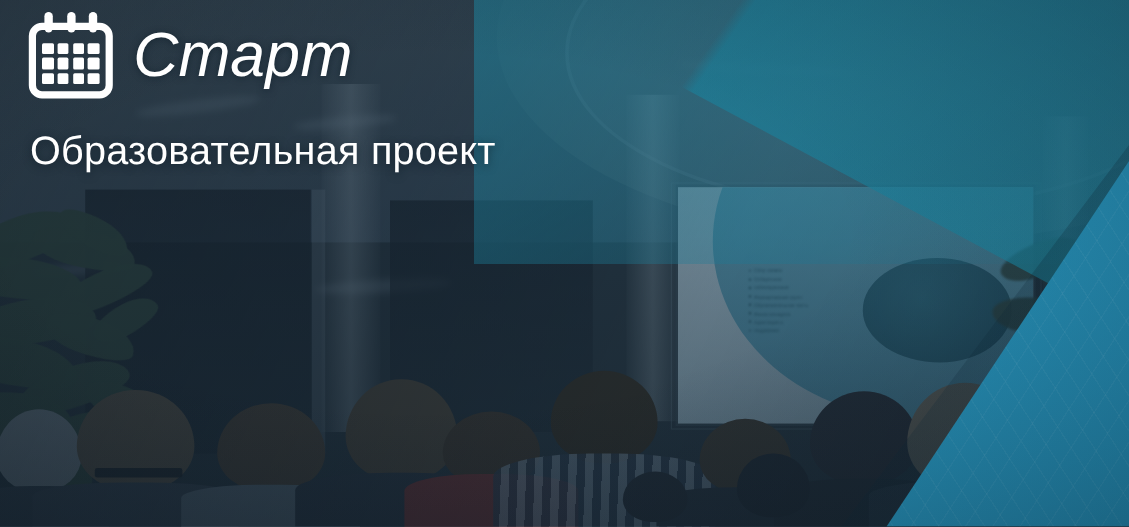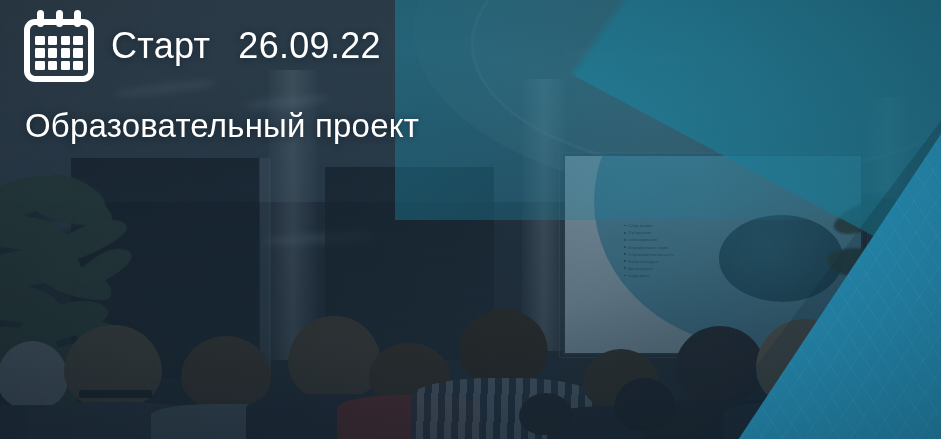--- a/index.html
+++ b/index.html
@@ -168,23 +168,23 @@
     position:absolute;left:0;top:9px;width:70px;height:63px;
     border:6px solid #fff;border-radius:11px;background:transparent;
   }
   .cal-grid{
     position:absolute;left:11px;top:26px;width:48px;height:34px;
     display:grid;grid-template-columns:repeat(4,1fr);grid-template-rows:repeat(3,1fr);gap:3.2px;
   }
   .cal-cell{background:#fff;border-radius:1.3px;}
 
   .date-text{
-    color:#fff;font-size:36px;font-weight:400;letter-spacing:.3px;
+    color:#fff;font-size:52px;font-weight:400;letter-spacing:.3px;
     white-space:nowrap;text-shadow:0 1px 6px rgba(10,24,34,.55);
-    display:flex;gap:28px;align-items:baseline;
+    display:flex;gap:14px;align-items:baseline;font-style:italic;
   }
 
   .subtitle{
     position:absolute;left:25px;top:107px;
     color:#fff;font-size:33px;font-weight:400;letter-spacing:.2px;
     text-shadow:0 1px 7px rgba(10,24,34,.6);white-space:nowrap;
   }
 
   .headline{
     position:absolute;left:22px;top:164px;
@@ -349,21 +349,20 @@
             <i class="cal-cell"></i>
             <i class="cal-cell"></i>
           <i class="cal-cell"></i>
             <i class="cal-cell"></i>
             <i class="cal-cell"></i>
             <i class="cal-cell"></i>
         </span>
       </div>
       <div class="date-text">
         <span>Старт</span>
-        <span>26.09.22</span>
-      </div>
-    </div>
-
-    <div class="subtitle">Образовательный проект</div>
+      </div>
+    </div>
+
+    <div class="subtitle">Образовательная проект</div>
 
 
   </div>
 </div>
 
 </body></html>

